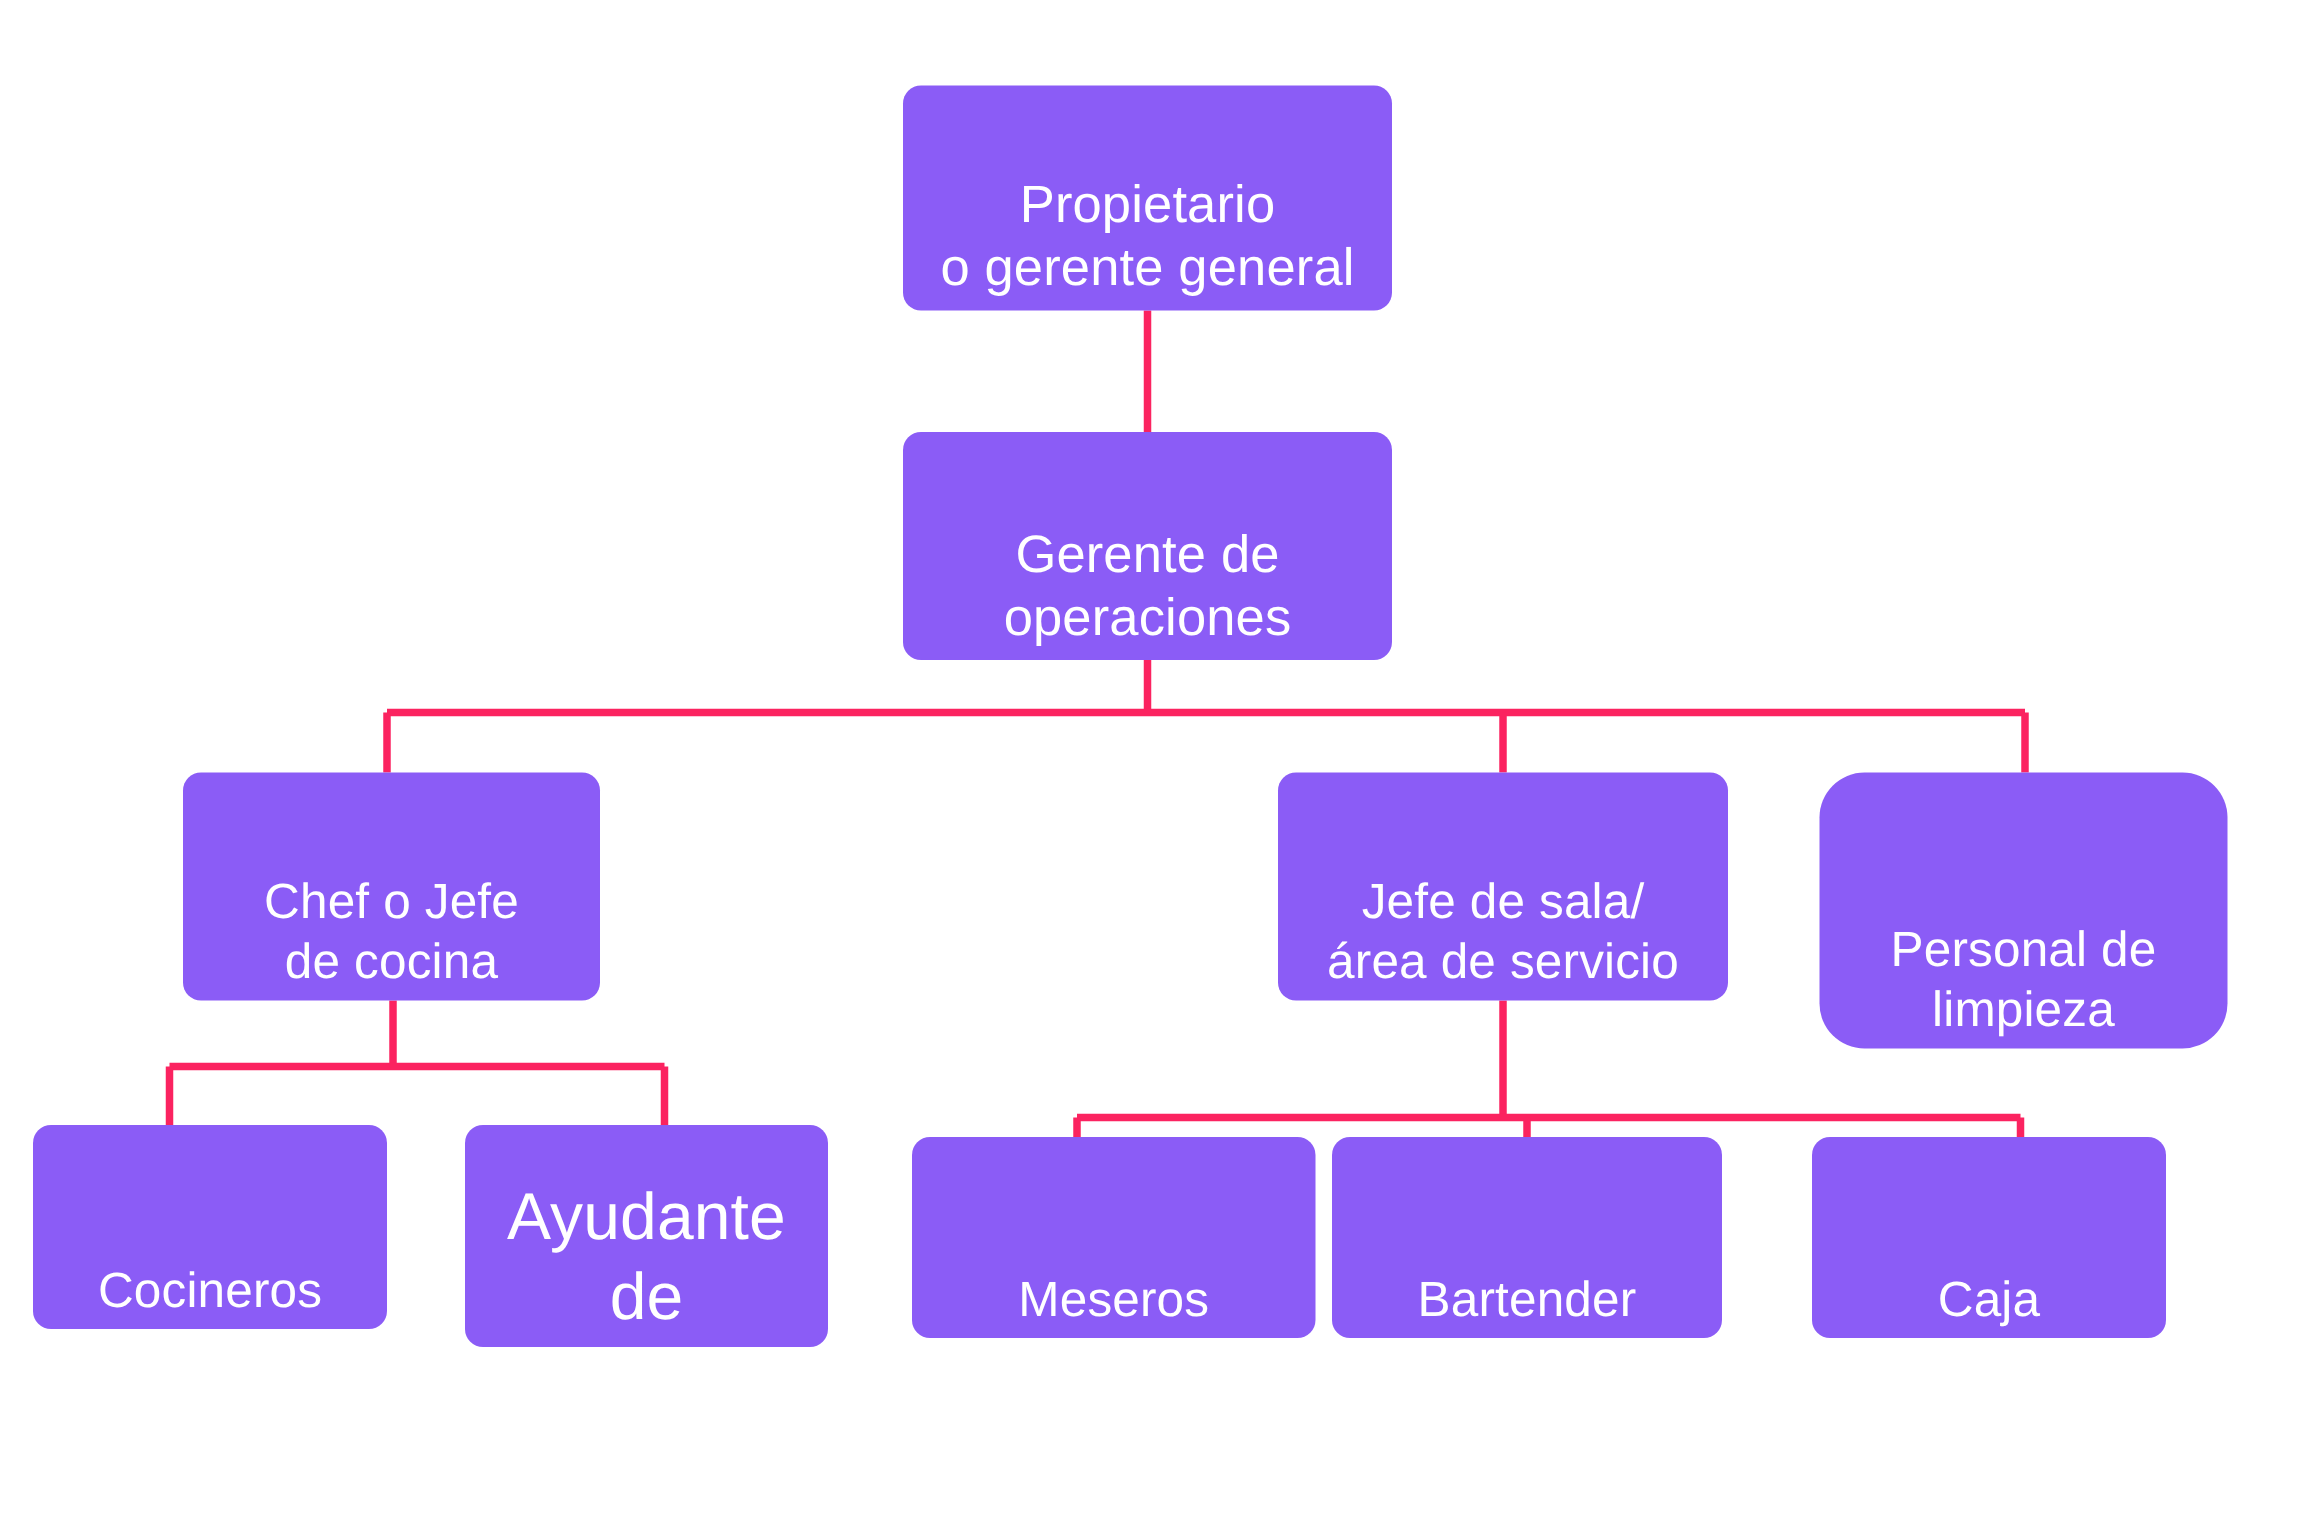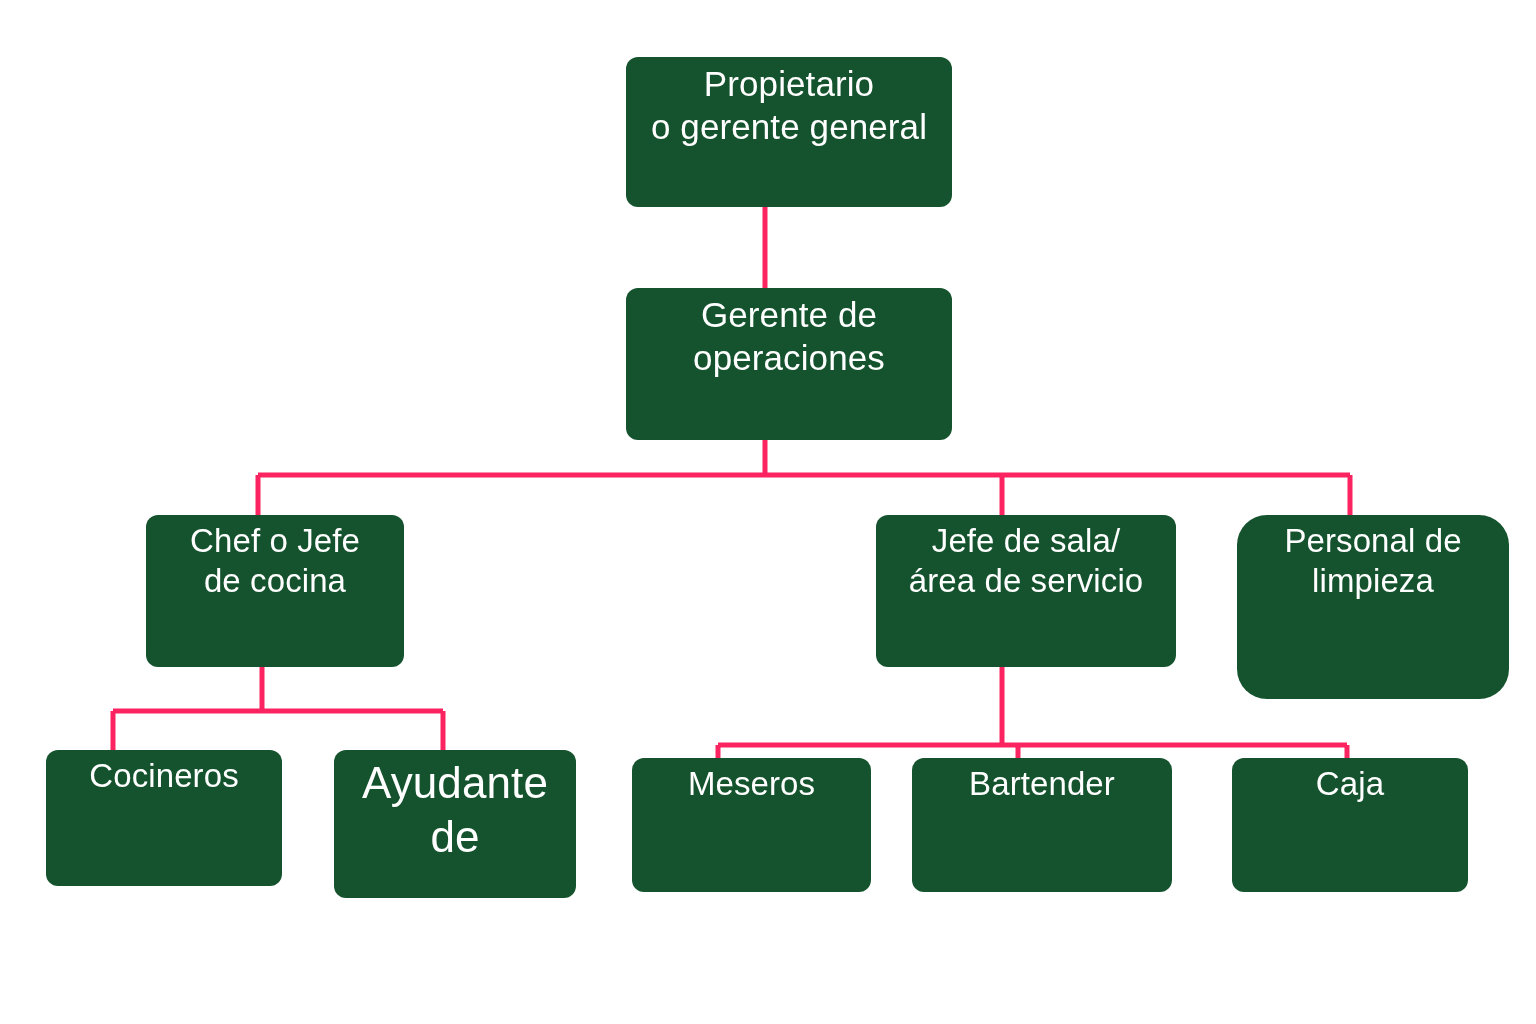--- a/index.html
+++ b/index.html
@@ -27,48 +27,47 @@
     width: 1536px;
     height: 1024px;
     z-index: 1;
   }
   
   .node {
     position: absolute;
     z-index: 2;
     box-sizing: border-box;
     display: flex;
-    align-items: flex-start;
+    align-items: flex-end;
     justify-content: center;
     text-align: center;
     border-radius: 12px;
     color: #ffffff;
-    background: #14532d;
+    background: #8b5cf6;
     padding: 6px 14px;
     line-height: 1.22;
     letter-spacing: 0.1px;
     font-weight: 400;
-    margin-left: 24px;
   }
   .node .label {
     display: block;
     width: 100%;
   }
   .node .line2 {
     display: block;
   }
   
   .n-root        { left: 602px;  top: 57px;  width: 326px; height: 150px; font-size: 35px; }
   .n-ops         { left: 602px;  top: 288px; width: 326px; height: 152px; font-size: 35px; }
-  .n-chef        { left: 122px;  top: 515px; width: 258px; height: 152px; font-size: 33px; }
+  .n-chef        { left: 122px;  top: 515px; width: 278px; height: 152px; font-size: 33px; }
   .n-sala        { left: 852px;  top: 515px; width: 300px; height: 152px; font-size: 33px; }
   .n-limpieza    { left: 1213px; top: 515px; width: 272px; height: 184px; font-size: 33px; border-radius: 30px; }
   .n-cocineros   { left: 22px;   top: 750px; width: 236px; height: 136px; font-size: 33px; }
   .n-ayudante    { left: 310px;  top: 750px; width: 242px; height: 148px; font-size: 44px; }
-  .n-meseros     { left: 608px;  top: 758px; width: 239px; height: 134px; font-size: 33px; }
+  .n-meseros     { left: 608px;  top: 758px; width: 269px; height: 134px; font-size: 33px; }
   .n-bartender   { left: 888px;  top: 758px; width: 260px; height: 134px; font-size: 33px; }
   .n-caja        { left: 1208px; top: 758px; width: 236px; height: 134px; font-size: 33px; }
 </style>
 </head>
 <body>
 
 <div id="canvas">
 
   <svg id="connectors" viewBox="0 0 1536 1024" aria-hidden="true">
     <g fill="none" stroke="#fb2360" stroke-width="5" stroke-linecap="butt">

